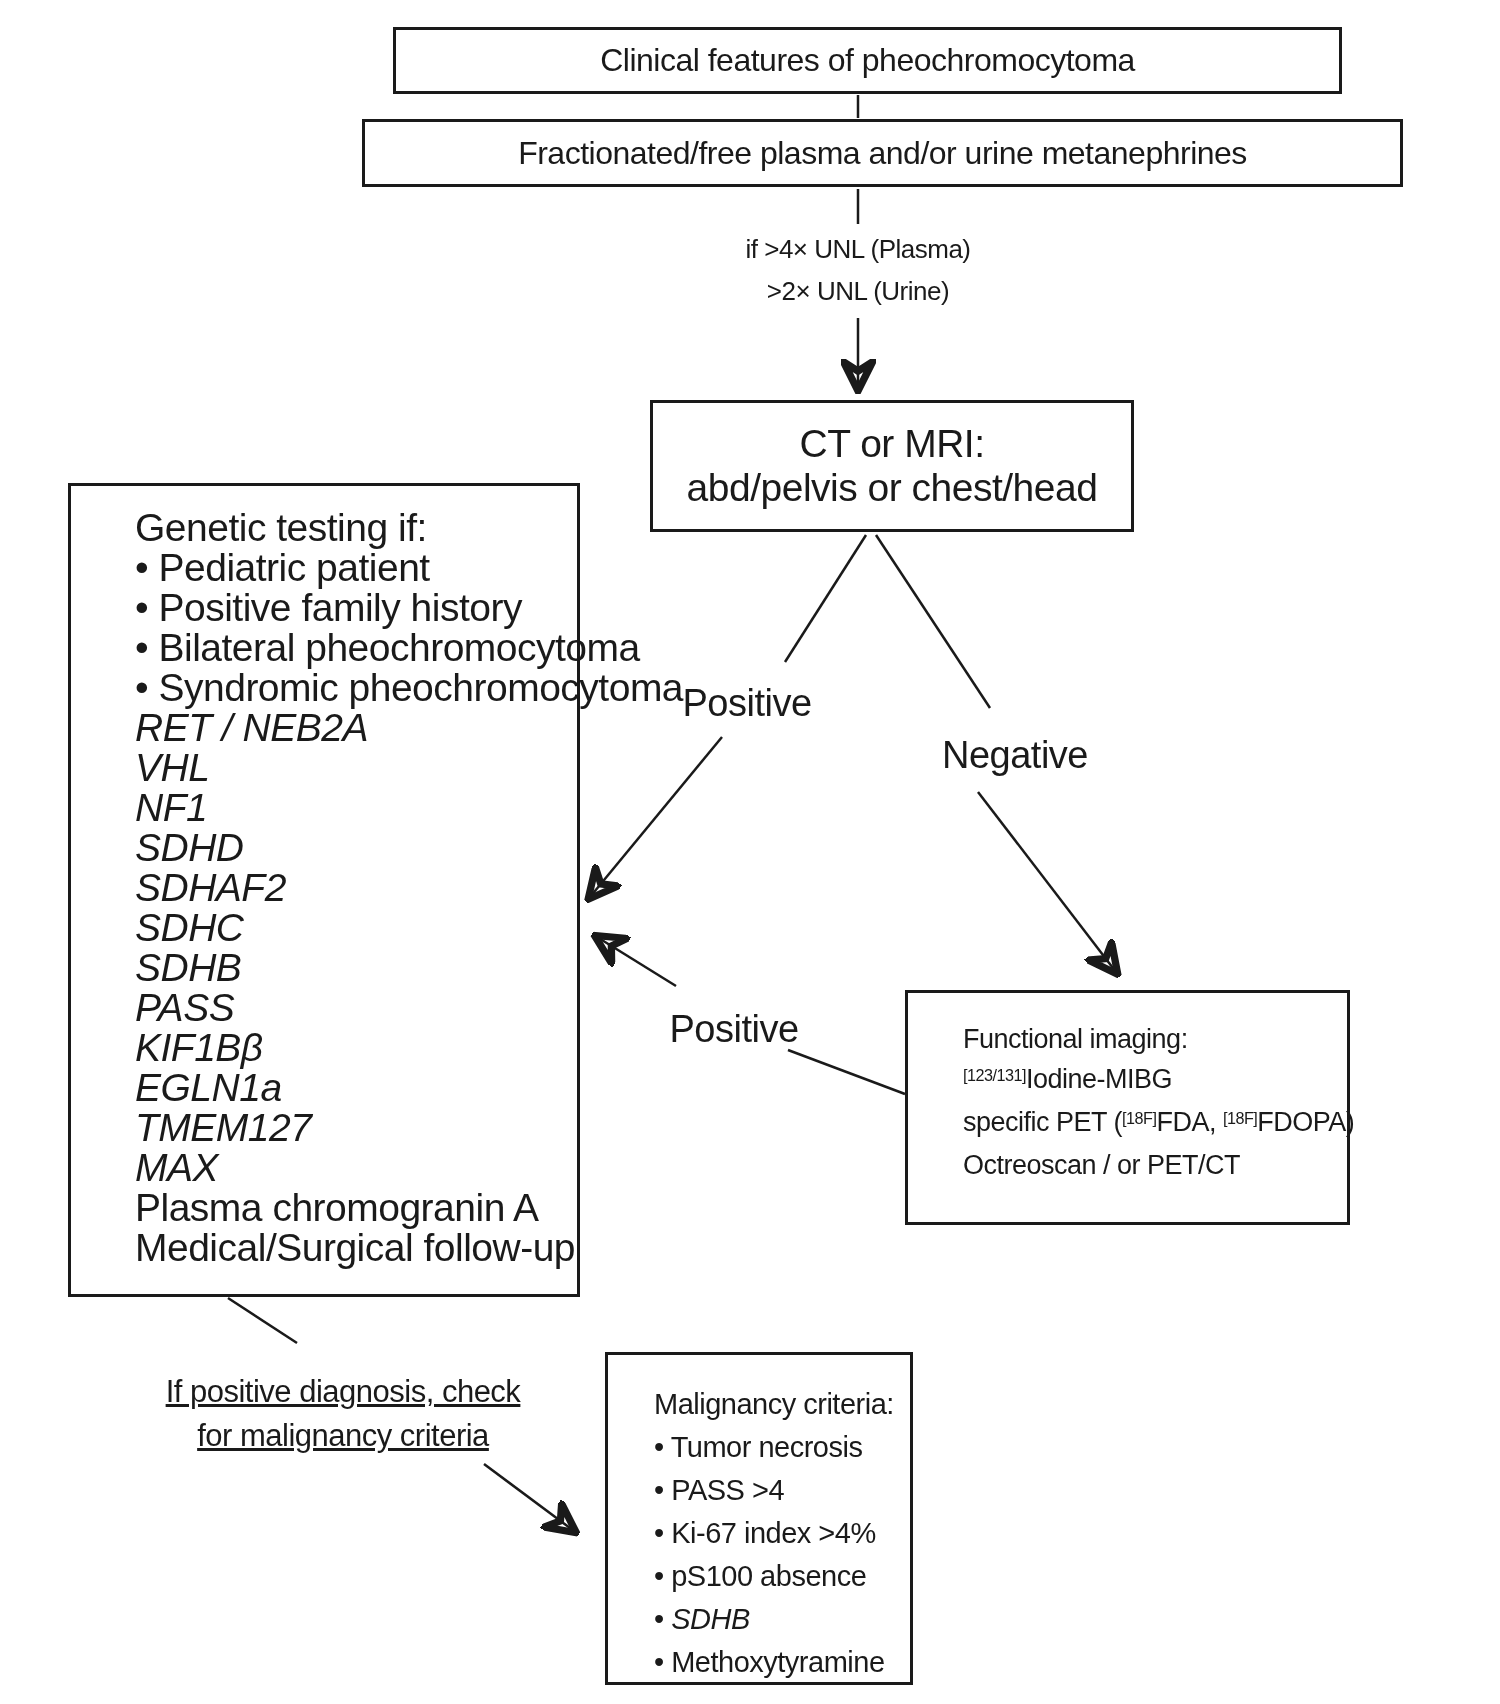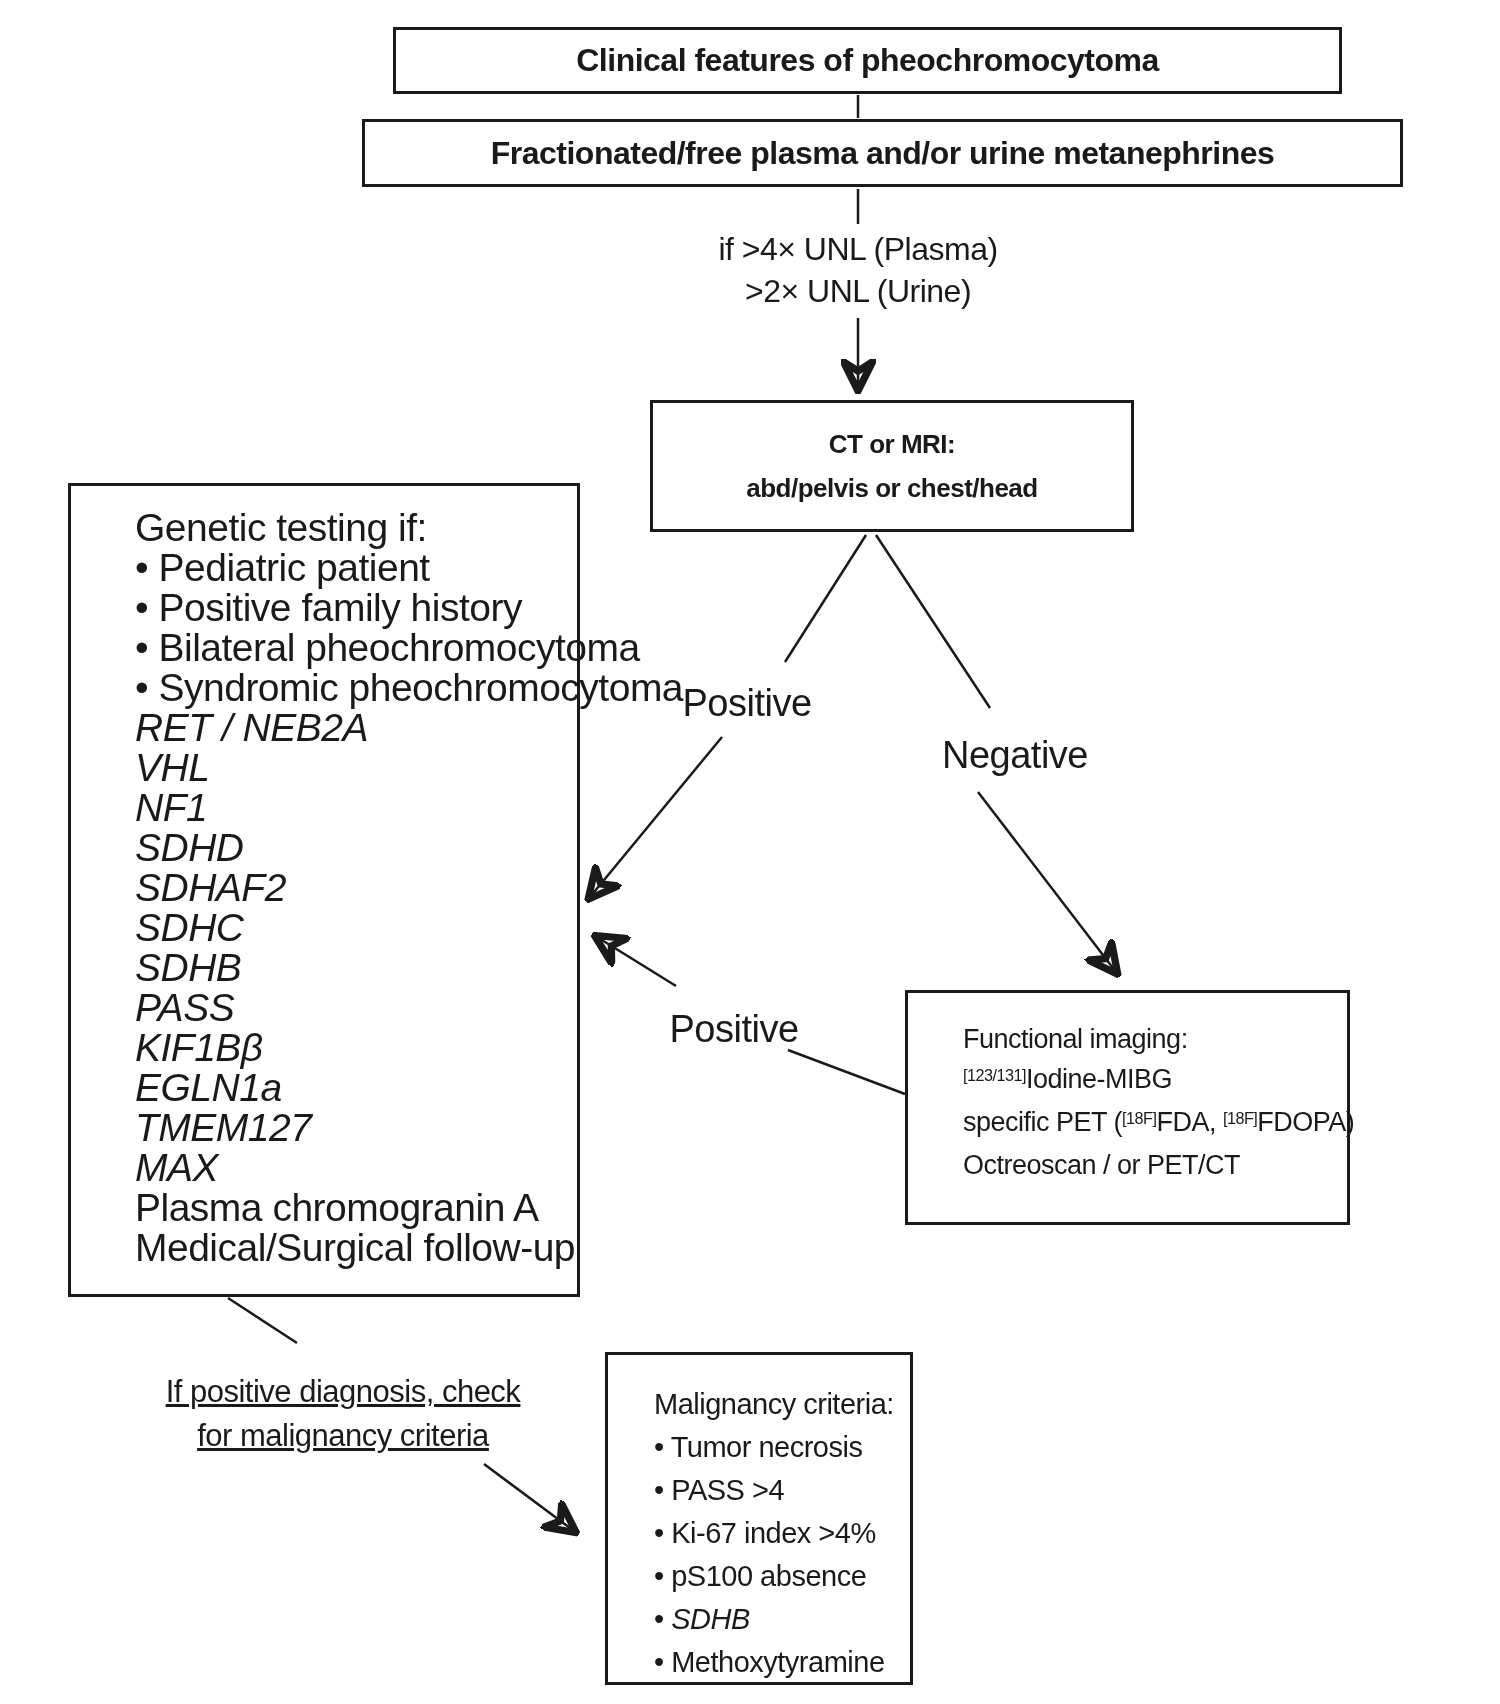--- a/index.html
+++ b/index.html
@@ -14,26 +14,25 @@
     overflow:hidden;
   }
   .svg-layer { position:absolute; left:0; top:0; width:1500px; height:1704px; pointer-events:none; }
   .svg-layer path { stroke:var(--ink); stroke-width:2.5; fill:none; }
   .node {
     position:absolute; border:3px solid var(--ink); background:var(--bg);
   }
   .node.center {
     display:flex; flex-direction:column; align-items:center; justify-content:center;
     text-align:center;
-    font-weight:bold;
   }
   .titlebox { font-size:32px; }
-  .ctbox { font-size:26px; line-height:44px; }
+  .ctbox { font-size:39px; line-height:44px; }
   .floating { position:absolute; text-align:center; }
-  .cond { font-size:32px; line-height:42px; }
+  .cond { font-size:26px; line-height:42px; }
   .branch-label { font-size:38px; }
   .ifpos { font-size:31px; line-height:44px;text-decoration:underline; }
   .richbox { white-space:nowrap; }
   .rline span { white-space:pre; }
   .genetic-box { font-size:39px; line-height:40px; padding:22px 0 0 64px; }
   .functional-box { font-size:27px; line-height:40px; padding:26px 0 12px 55px; }
   .malignancy-box { font-size:29px; line-height:43px; padding:28px 0 0 46px; }
   .it { font-style:italic; }
   .sup { font-size:0.6em; position:relative; top:-0.45em; }
 </style>

